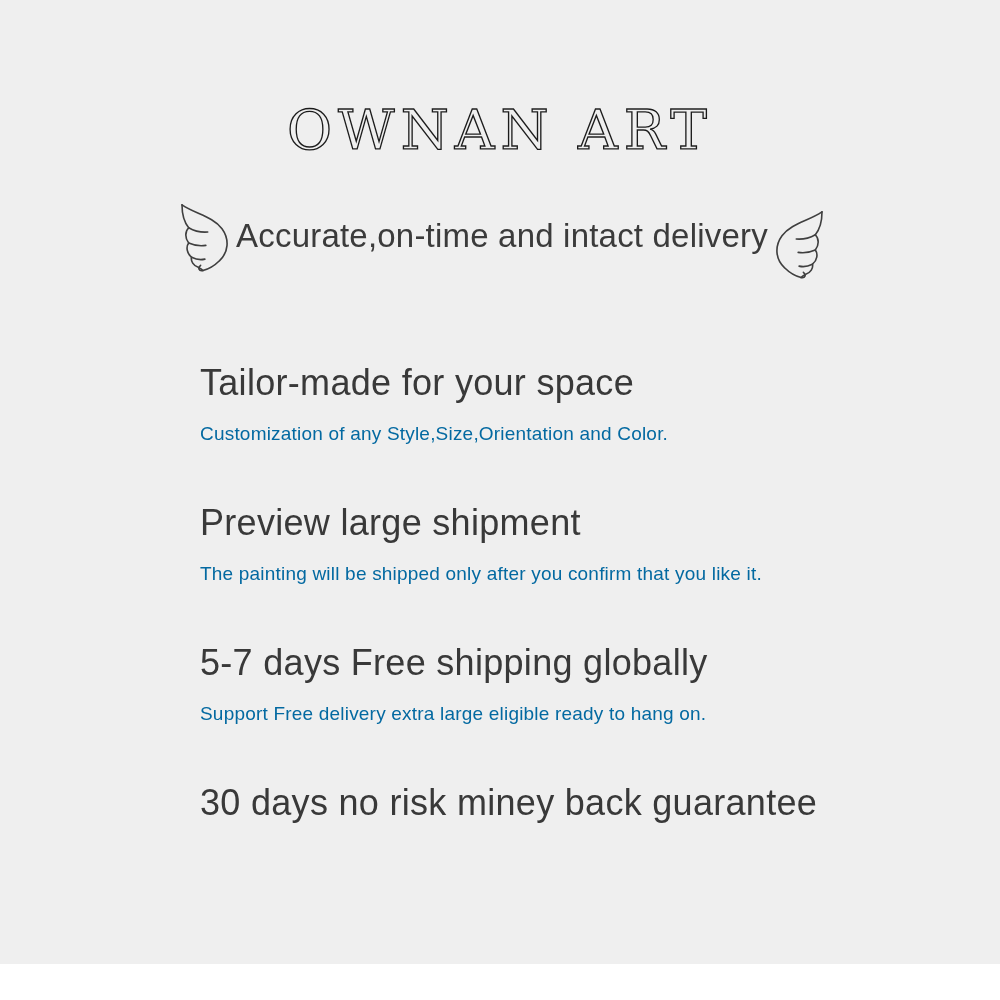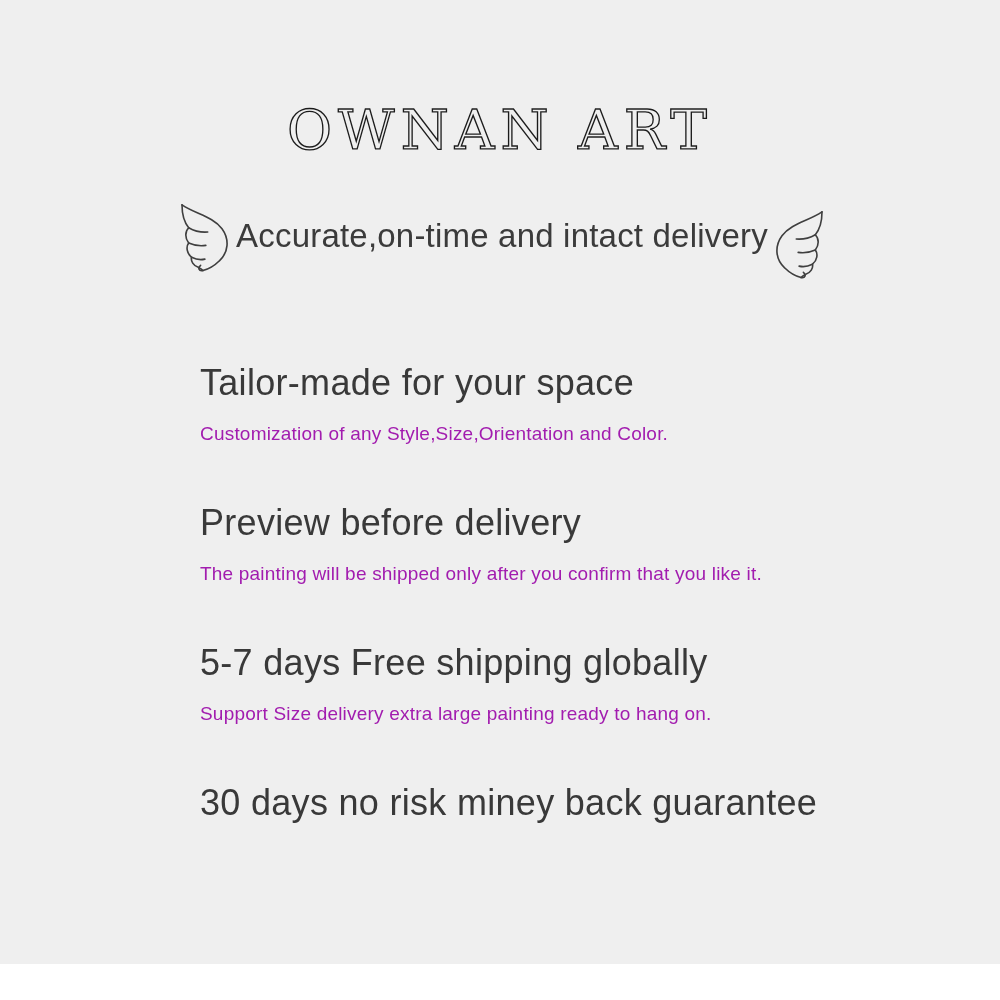--- a/index.html
+++ b/index.html
@@ -77,21 +77,21 @@
     line-height: 40px;
     font-weight: 400;
     color: #393939;
     letter-spacing: 0.3px;
     white-space: nowrap;
   }
   .section-desc {
     margin: 18px 0 0 0;
     font-size: 19px;
     line-height: 26px;
-    color: #a21caf;
+    color: #0369a1;
     letter-spacing: 0.2px;
     white-space: nowrap;
   }
 </style>
 </head>
 <body>
 
 <div class="canvas">
 
   <div class="brand">OWNAN ART</div>
@@ -125,27 +125,27 @@
   </div>
 
   <div class="sections">
 
     <div class="section">
       <h2 class="section-heading">Tailor-made for your space</h2>
       <p class="section-desc">Customization of any Style,Size,Orientation and Color.</p>
     </div>
 
     <div class="section">
-      <h2 class="section-heading">Preview before delivery</h2>
+      <h2 class="section-heading">Preview large shipment</h2>
       <p class="section-desc">The painting will be shipped only after you confirm that you like it.</p>
     </div>
 
     <div class="section">
       <h2 class="section-heading">5-7 days Free shipping globally</h2>
-      <p class="section-desc">Support Size delivery extra large painting ready to hang on.</p>
+      <p class="section-desc">Support Free delivery extra large eligible ready to hang on.</p>
     </div>
 
     <div class="section">
       <h2 class="section-heading">30 days no risk miney back guarantee</h2>
     </div>
 
   </div>
 </div>
 
 </body></html>

